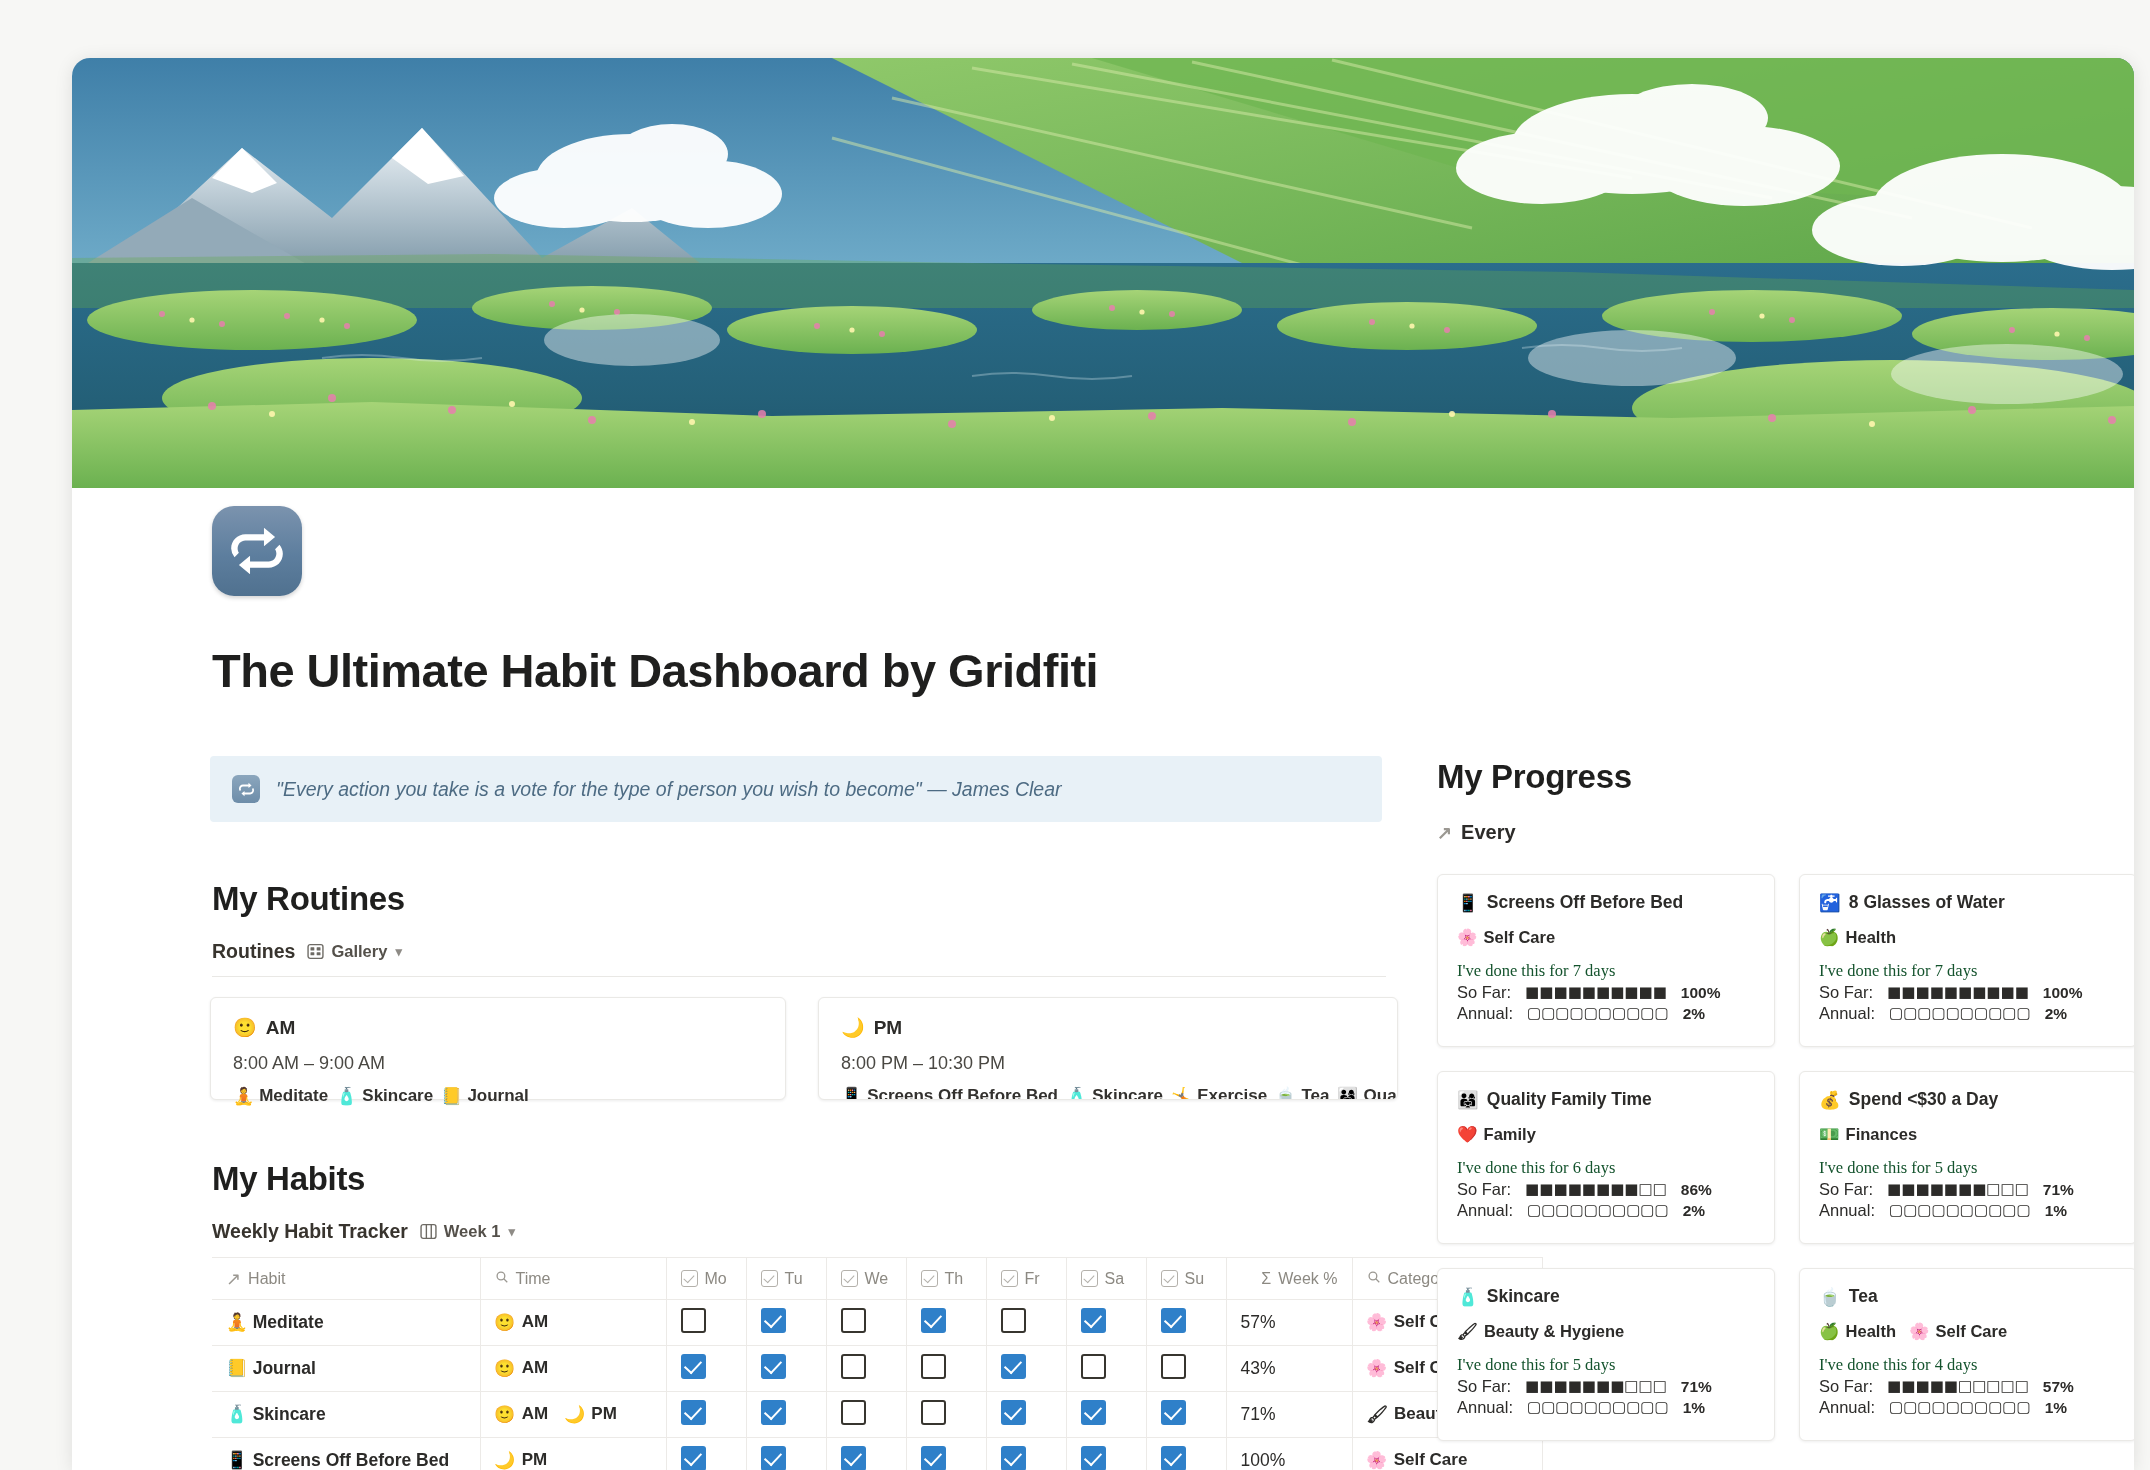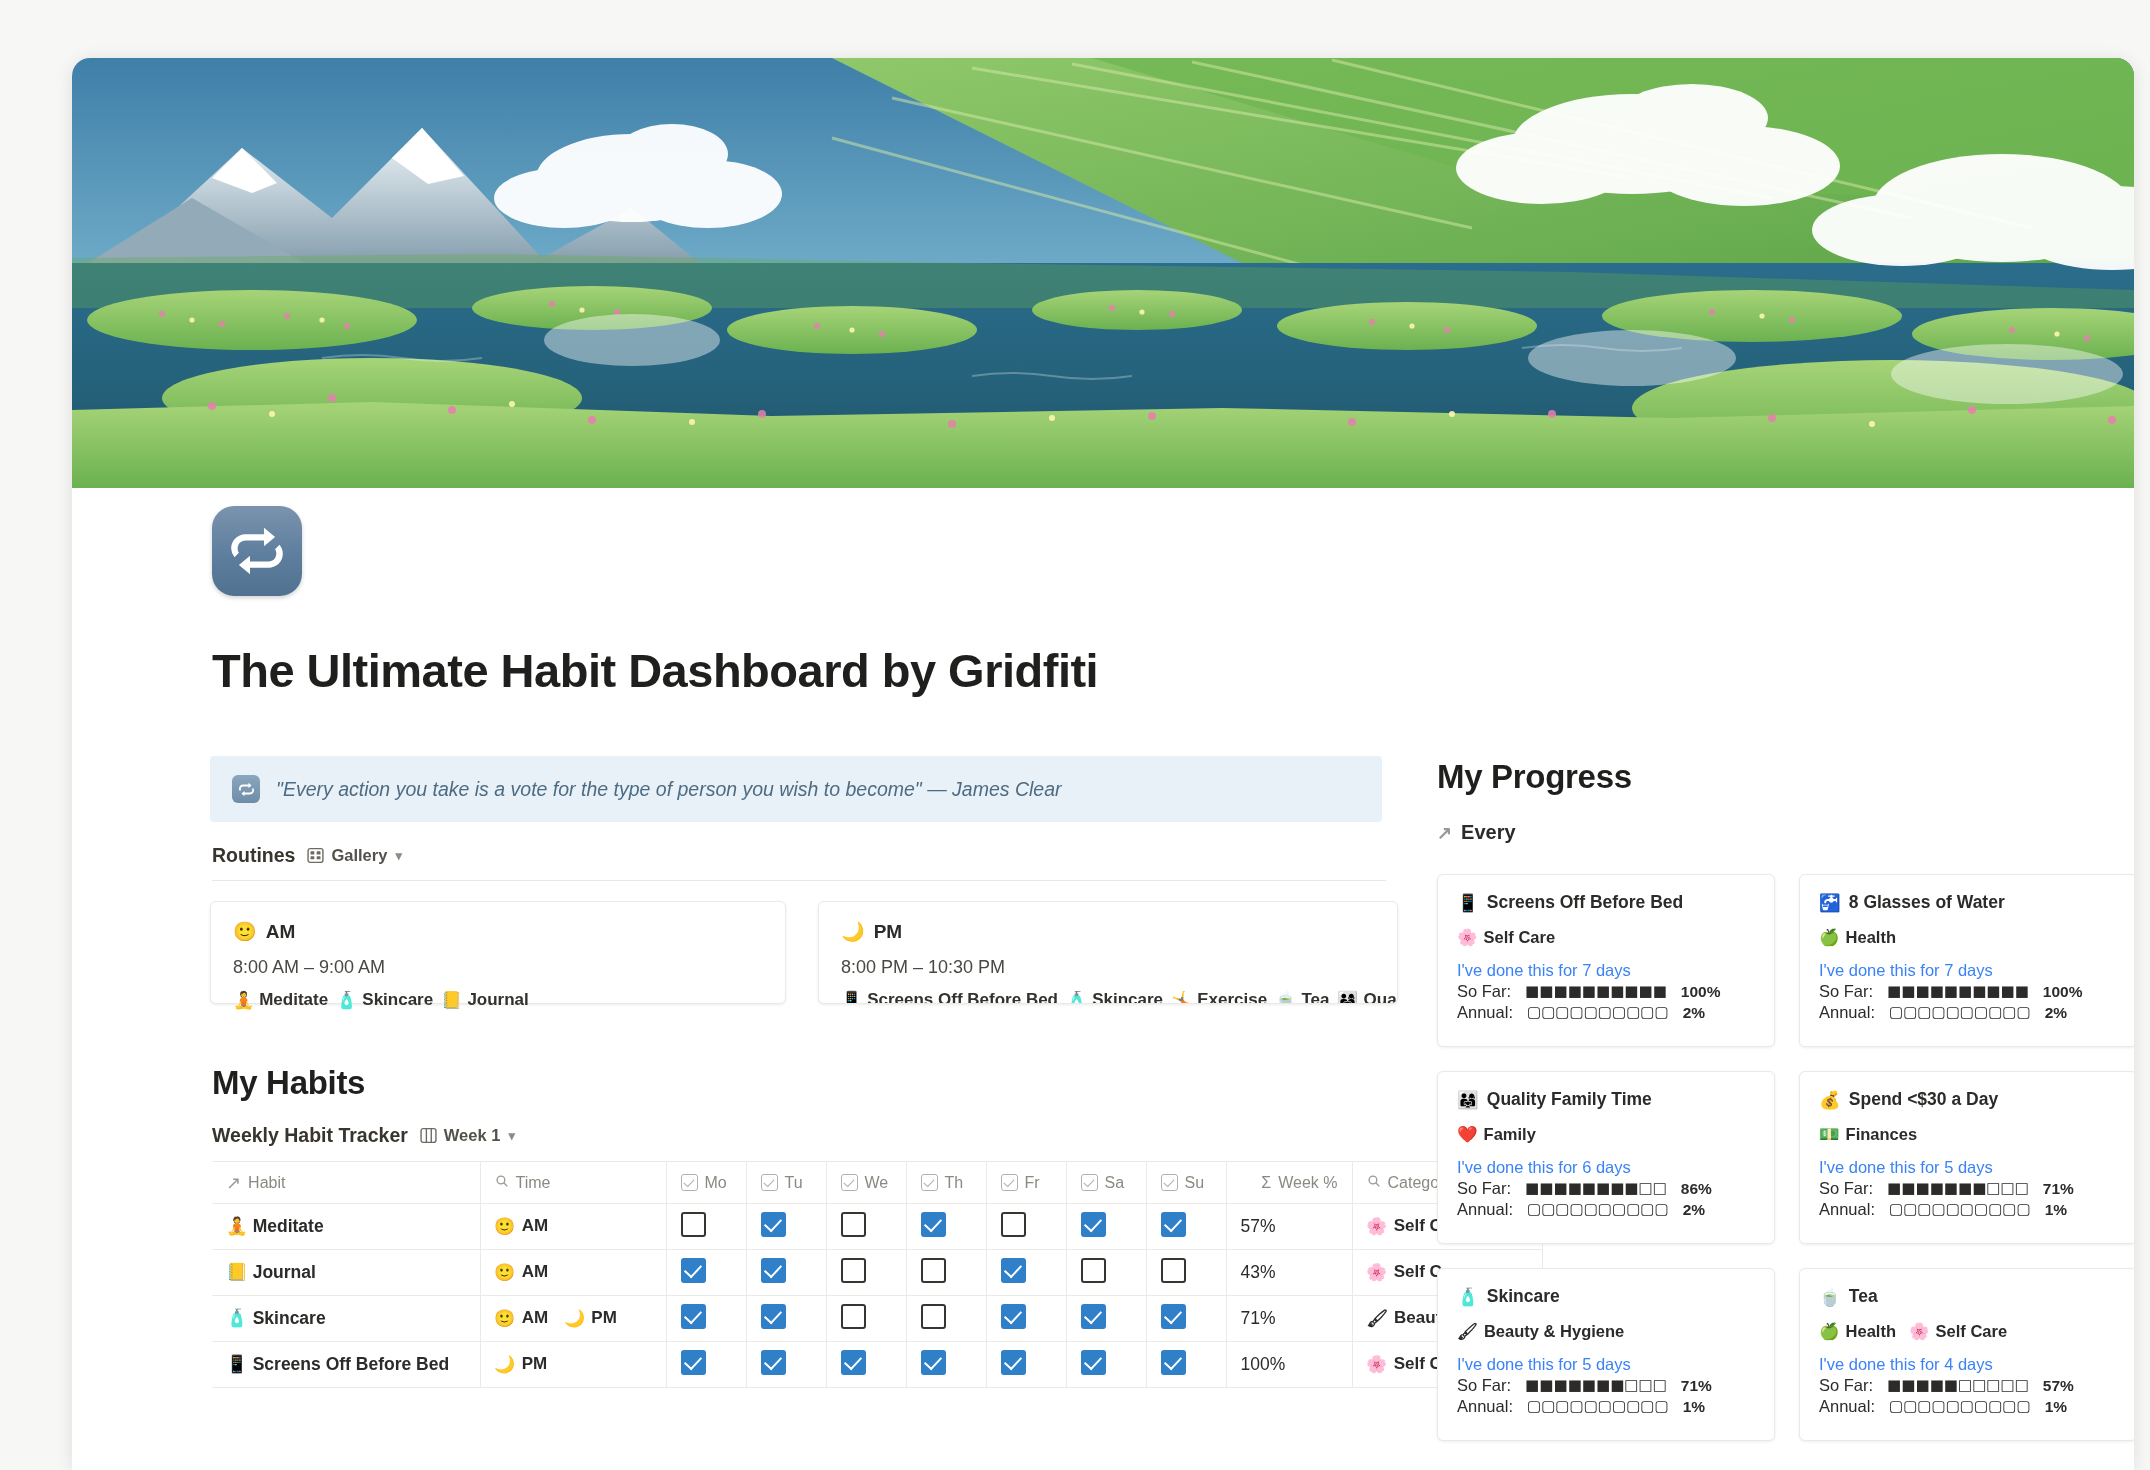--- a/index.html
+++ b/index.html
@@ -185,21 +185,21 @@
   }
   .pc-title {
     font-size: 17.5px; font-weight: bold; color: #2c2b29;
     display: flex; align-items: center; gap: 8px; white-space: nowrap;
   }
   .pc-cats {
     margin-top: 15px; font-size: 16.5px; font-weight: bold; color: #2c2b29;
     display: flex; align-items: center; gap: 13px; white-space: nowrap;
   }
   .pc-cats .seg { display: inline-flex; align-items: center; gap: 6px; }
-  .pc-days { margin-top: 14px; font-size: 16.5px; color: #3b82f6; }
+  .pc-days { margin-top: 14px; font-size: 16.5px; color: #14532d; font-family: Liberation Serif, serif; }
   .pc-bar {
     margin-top: 2px; font-size: 16.5px; color: #2c2b29;
     display: flex; align-items: center; gap: 14px; white-space: nowrap;
   }
   .pc-bar .lbl { font-weight: normal; }
   .blocks { letter-spacing: 0px; font-family: "DejaVu Sans", sans-serif; font-size: 15px; line-height: 1; }
   .pct { font-weight: bold; font-size: 15.5px; }
   .emo { font-family: "DejaVu Sans", sans-serif; }
 </style>
 </head>
@@ -363,20 +363,21 @@
     <div class="callout">
       <span class="callout-icon">
         <svg viewBox="0 0 24 24">
           <path fill="#fff" d="M7.5 5.8h7V3.6l3.9 3.3-3.9 3.3V8.1h-7c-1.6 0-2.8 1.3-2.8 2.9 0 .5.1 1 .4 1.5l-1.5 1.5c-.7-.8-1.1-1.9-1.1-3 0-2.8 2.2-5.2 5-5.2z"></path>
           <path fill="#fff" d="M16.5 18.2h-7v2.2l-3.9-3.3 3.9-3.3v2.1h7c1.6 0 2.8-1.3 2.8-2.9 0-.5-.1-1-.4-1.5l1.5-1.5c.7.8 1.1 1.9 1.1 3 0 2.8-2.2 5.2-5 5.2z"></path>
         </svg>
       </span>
       <span class="callout-text">"Every action you take is a vote for the type of person you wish to become" — James Clear</span>
     </div>
 
+    <h2 class="h2" style="margin-top:58px;">My Routines</h2>
 
     <div class="db-header">
       <span>Routines</span>
       <span class="db-view">
         <span class="view-ico">
           <svg width="17" height="17" viewBox="0 0 16 16">
             <rect x="1" y="1.5" width="14" height="13" rx="2" fill="none" stroke="#6d6a64" stroke-width="1.3"></rect>
             <rect x="3.3" y="4" width="3.6" height="3" rx=".5" fill="#6d6a64"></rect>
             <rect x="9.1" y="4" width="3.6" height="3" rx=".5" fill="#6d6a64"></rect>
             <rect x="3.3" y="8.6" width="3.6" height="3" rx=".5" fill="#6d6a64"></rect>

